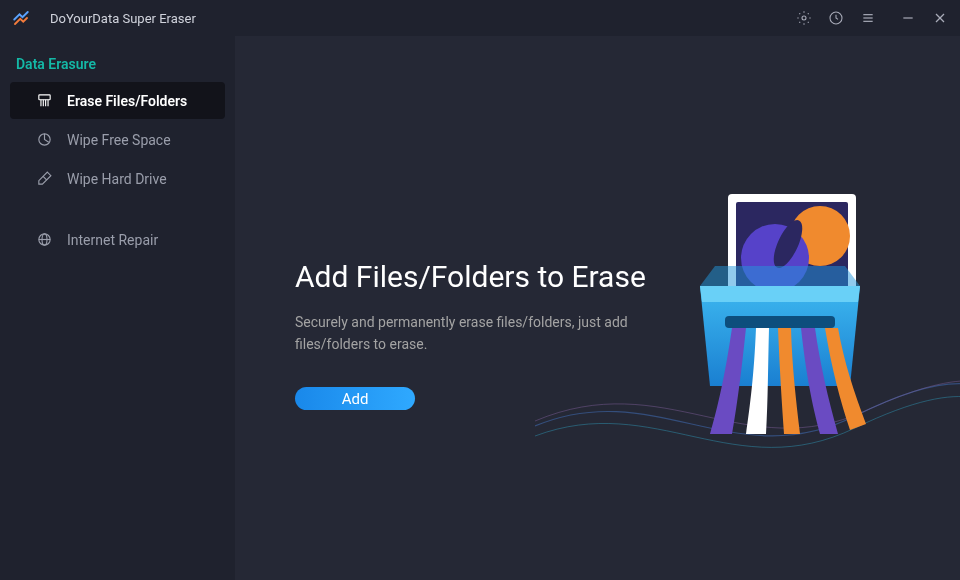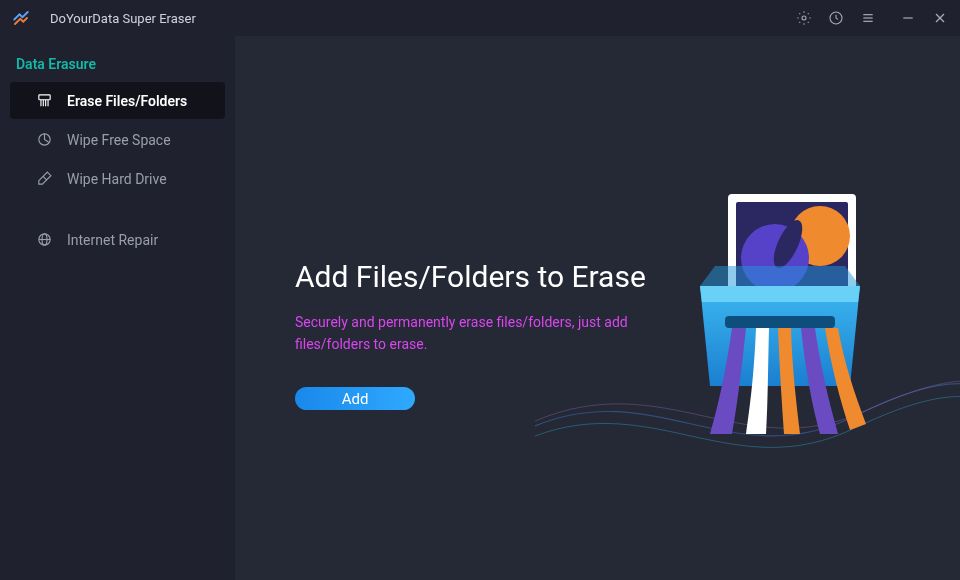--- a/index.html
+++ b/index.html
@@ -118,21 +118,21 @@
       right: 60px;
       margin-top: 17px;
     }
     .main-heading {
       color: #ffffff;
       font-size: 30px;
       font-weight: 400;
       margin-bottom: 18px;
     }
     .main-subtext {
-      color: #d946ef;
+      color: #a3a3a3;
       font-size: 14px;
       line-height: 1.55;
       max-width: 360px;
       margin-bottom: 32px;
     }
     .add-button {
       background: linear-gradient(90deg, #1988ea, #2fa9ff);
       color: #fff;
       border: none;
       border-radius: 18px;

